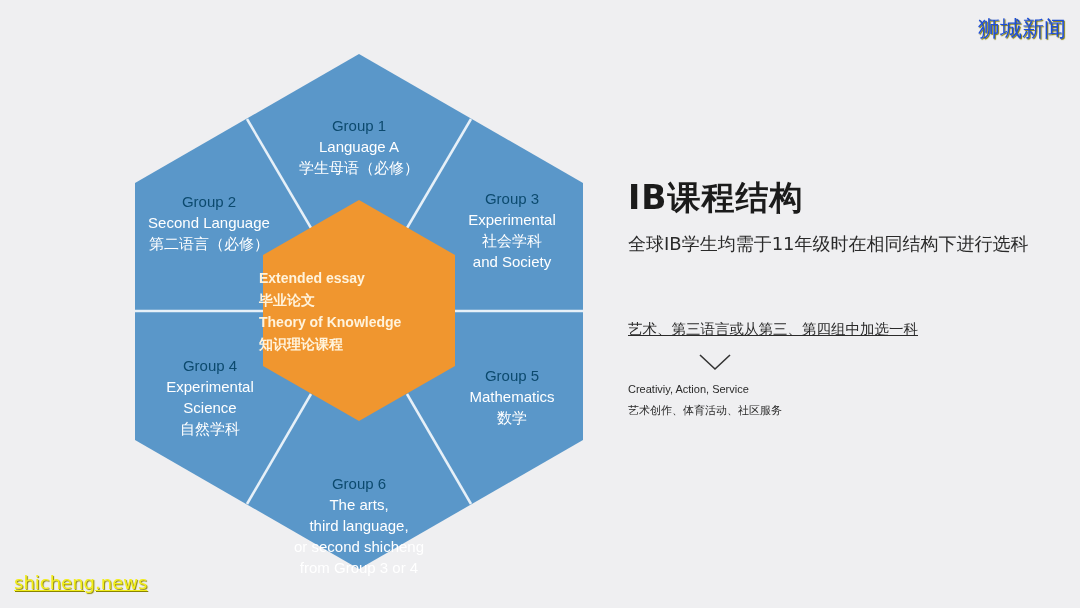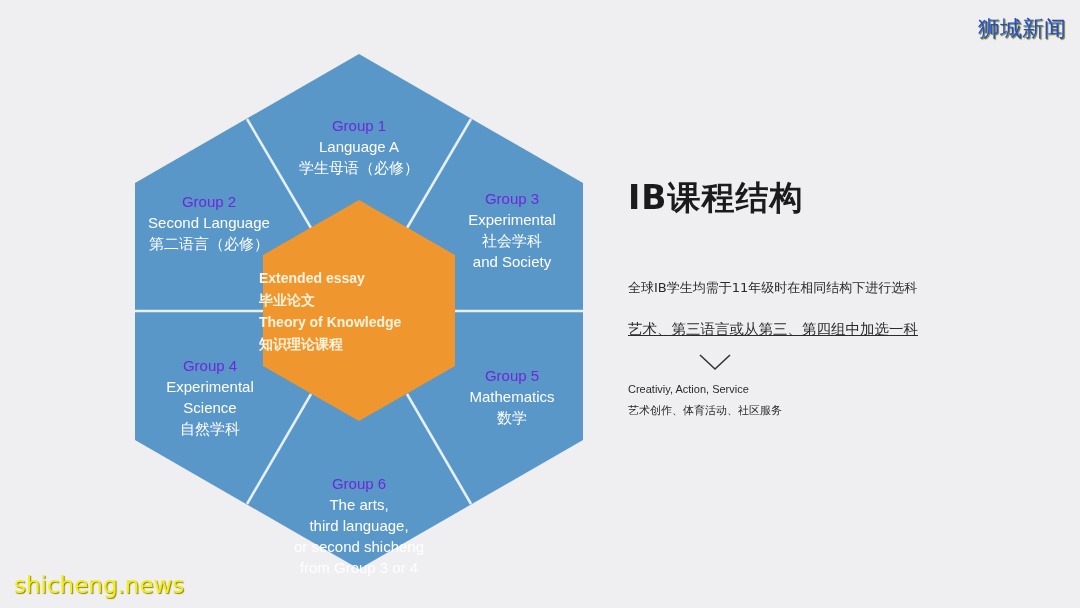--- a/index.html
+++ b/index.html
@@ -4,31 +4,31 @@
 <style>
   html, body { margin:0; padding:0; }
   body {
     width:1080px; height:608px; overflow:hidden;
     background:#efeff1;
     font-family:"DejaVu Sans","Liberation Sans",sans-serif;
     position:relative;
   }
   #diagram { position:absolute; left:0; top:0; width:1080px; height:608px; }
   .label { position:absolute; text-align:center; color:#ffffff; font-size:15px; line-height:21px; font-family:"Liberation Sans","DejaVu Sans",sans-serif; }
-  .label .grp { color:#6d28d9; }
+  .label .grp { color:#0c4a6e; }
   .label div { white-space:nowrap; }
   .center-label { position:absolute; text-align:left; color:#fff3dc; font-size:14px; line-height:22px; font-family:"Liberation Sans","DejaVu Sans",sans-serif;font-weight:bold; }
   .center-label div { white-space:nowrap; }
   .title { position:absolute; left:628px; top:176px; font-size:33px; font-weight:bold; color:#1b1b1b; font-family:"DejaVu Sans",sans-serif; letter-spacing:1px; }
-  .subtitle { position:absolute; left:628px; top:232px; font-size:13px; color:#2a2a2a;margin-top:47px; }
+  .subtitle { position:absolute; left:628px; top:232px; font-size:18px; color:#2a2a2a; }
   .note { position:absolute; left:628px; top:320px; font-size:14.5px; color:#2a2a2a;text-decoration:underline; }
   .chev { position:absolute; left:698px; top:352px; }
   .cas { position:absolute; left:628px; top:379px; font-size:11px; line-height:21px; color:#2a2a2a; font-family:"Liberation Sans","DejaVu Sans",sans-serif; }
   .wm-cn { position:absolute; right:14px; top:14px; font-size:22px; color:#1d4ed8; text-shadow:1px 1px 1px #7a7400; }
-  .wm-en { position:absolute; left:14px; top:572px; font-size:23px; color:#f3ee1a; text-shadow:1px 1px 1px #8a8400; font-family:"DejaVu Sans",sans-serif; }
+  .wm-en { position:absolute; left:14px; top:572px; font-size:18px; color:#f3ee1a; text-shadow:1px 1px 1px #8a8400; font-family:"DejaVu Sans",sans-serif;text-decoration:underline; }
 </style>
 </head>
 <body>
 
 <svg id="diagram" viewBox="0 0 1080 608" xmlns="http://www.w3.org/2000/svg">
 
   <polygon points="359,54 583,183 583,440 359,569 135,440 135,183" fill="#5a97c9"></polygon>
 
   <g stroke="#e6f0f8" stroke-width="2.5">
     <line x1="247" y1="119" x2="311" y2="228"></line>

